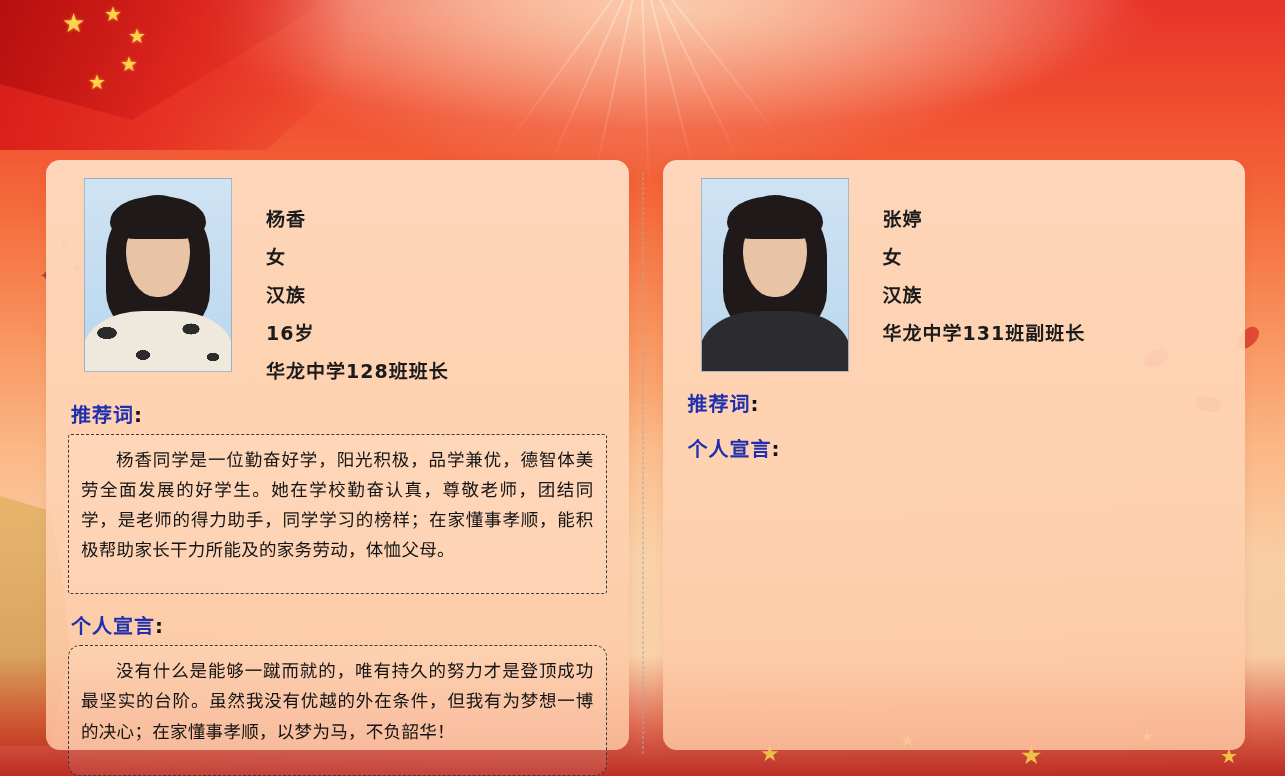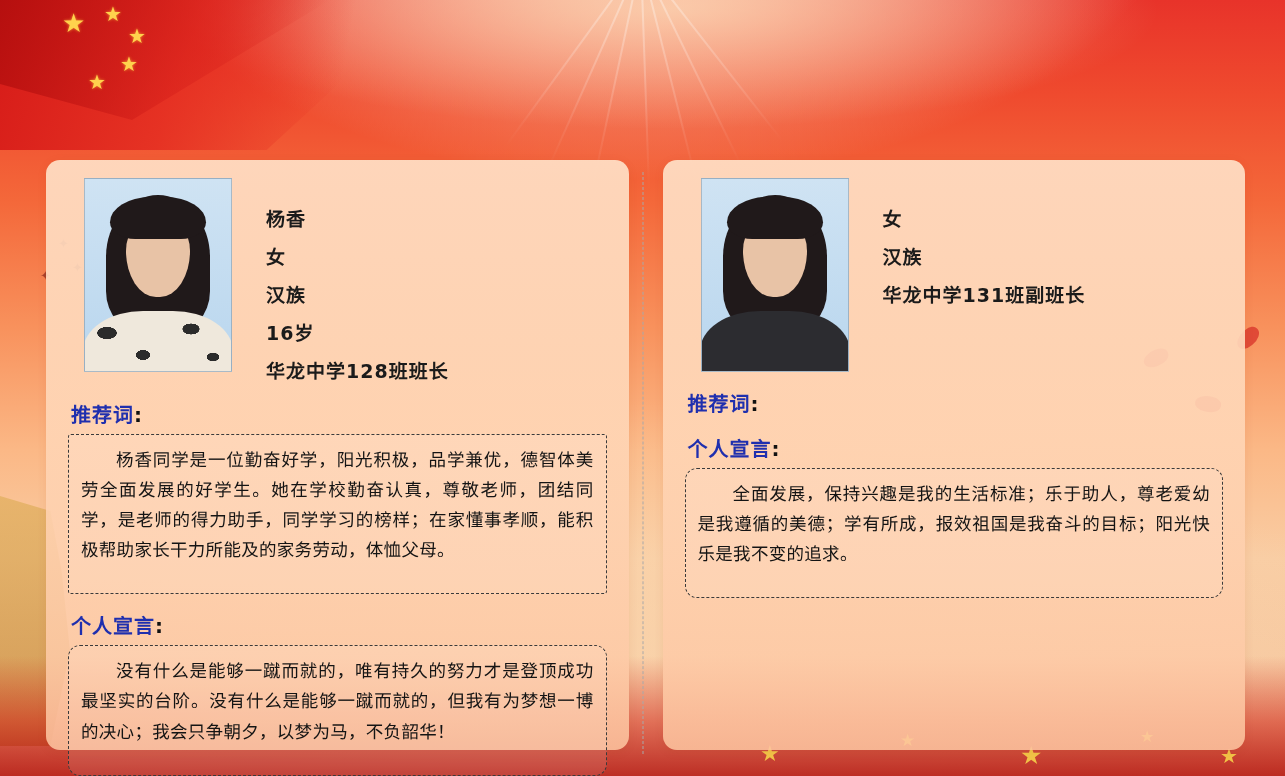--- a/index.html
+++ b/index.html
@@ -327,38 +327,38 @@
           <div>汉族</div>
           <div>16岁</div>
           <div>华龙中学128班班长</div>
         </div>
       </div>
 
       <div class="section-label"><span>推荐词</span><span class="colon">:</span></div>
       <div class="textbox">杨香同学是一位勤奋好学，阳光积极，品学兼优，德智体美劳全面发展的好学生。她在学校勤奋认真，尊敬老师，团结同学，是老师的得力助手，同学学习的榜样；在家懂事孝顺，能积极帮助家长干力所能及的家务劳动，体恤父母。</div>
 
       <div class="section-label"><span>个人宣言</span><span class="colon">:</span></div>
-      <div class="textbox rounded">没有什么是能够一蹴而就的，唯有持久的努力才是登顶成功最坚实的台阶。没有什么是能够一蹴而就的，但我有为梦想一博的决心；我会只争朝夕，以梦为马，不负韶华！</div>
+      <div class="textbox rounded">没有什么是能够一蹴而就的，唯有持久的努力才是登顶成功最坚实的台阶。虽然我没有优越的外在条件，但我有为梦想一博的决心；在家懂事孝顺，以梦为马，不负韶华！</div>
     </div>
 
     <div class="card card-right">
       <div class="person">
         <div class="photo p2">
           <div class="hair"></div>
           <div class="face"></div>
           <div class="fringe"></div>
           <div class="body"></div>
         </div>
         <div class="info">
+          <div>张婷</div>
           <div>女</div>
           <div>汉族</div>
           <div>华龙中学131班副班长</div>
         </div>
       </div>
 
       <div class="section-label"><span>推荐词</span><span class="colon">:</span></div>
 
       <div class="section-label"><span>个人宣言</span><span class="colon">:</span></div>
-      <div class="textbox rounded">全面发展，保持兴趣是我的生活标准；乐于助人，尊老爱幼是我遵循的美德；学有所成，报效祖国是我奋斗的目标；阳光快乐是我不变的追求。</div>
     </div>
 
   </div>
 </div>
 
 </body></html>

